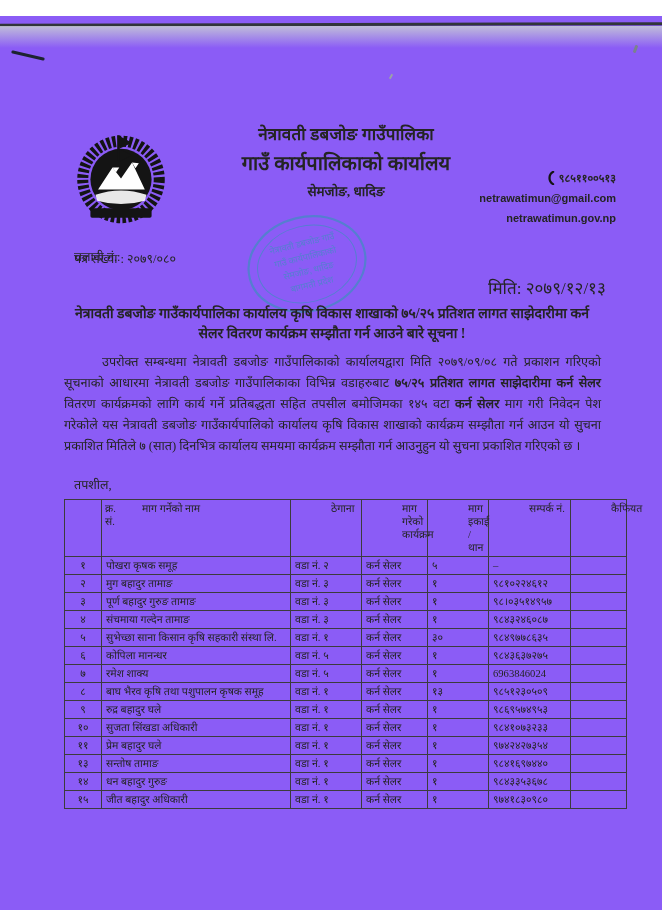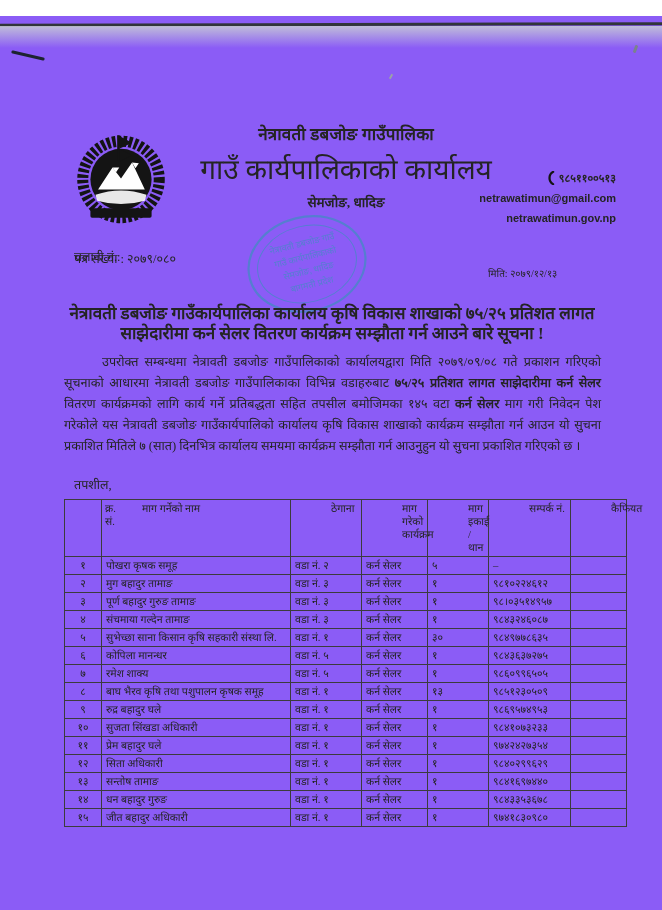--- a/index.html
+++ b/index.html
@@ -15,40 +15,40 @@
     background:linear-gradient(#c9cfd4, rgba(255,255,255,0)); opacity:.85; }
   .pen-mark { position:absolute; top:38px; left:11px; width:34px; height:3px;
     background:#1d2430; transform:rotate(13deg); border-radius:2px; }
   .speck-1 { position:absolute; top:29px; left:634px; width:3px; height:8px; background:#7a828c; transform:rotate(20deg); border-radius:1px; }
   .speck-2 { position:absolute; top:58px; left:390px; width:2px; height:5px; background:#9aa1a8; transform:rotate(30deg); }
 
   
   .logo { position:absolute; top:106px; left:70px; width:102px; height:108px; }
   .head-center { position:absolute; top:106px; left:178px; width:336px; text-align:center; }
   .org-muni { font-size:17px; font-weight:bold; letter-spacing:.2px; }
-  .org-office { font-size:28px; font-weight:normal; margin-top:4px; }
+  .org-office { font-size:20px; font-weight:bold; margin-top:4px; }
   .org-addr { font-size:13.5px; font-weight:bold; margin-top:6px; }
   .org-prov { font-size:13.5px; font-weight:bold; margin-top:2px; }
   .head-right { position:absolute; top:152px; left:438px; width:178px; text-align:right;
     font-family:"Liberation Sans", sans-serif; font-size:11px; font-weight:bold; line-height:20px; }
   .phone-row { display:flex; justify-content:flex-end; align-items:center; gap:4px; }
   .phone-glyph { width:9px; height:14px; display:inline-block; }
 
   
   .ref-chalani { position:absolute; top:232px; left:74px; font-size:12.5px; }
   .ref-patra   { position:absolute; top:234px; left:74px; font-size:12.5px; }
-  .ref-date    { position:absolute; top:250px; left:488px; font-size:10px; }
+  .ref-date    { position:absolute; top:260px; left:488px; font-size:17px; }
 
   
   .stamp { position:absolute; top:196px; left:244px; width:126px; height:104px;
     transform:rotate(-14deg); opacity:.82; pointer-events:none; }
 
   
   .subject { position:absolute; top:288px; left:62px; width:540px;
-    font-size:17px; font-weight:bold; text-align:center; line-height:20px; }
+    font-size:14px; font-weight:bold; text-align:center; line-height:20px; }
   .body-par { position:absolute; top:336px; left:64px; width:537px;
     font-size:12.6px; line-height:21px; text-align:justify; text-indent:38px; }
   .tapsil { position:absolute; top:460px; left:74px; font-size:12.5px; }
 
   
   .doc-table { position:absolute; top:483px; left:64px; width:562px;
     border-collapse:collapse; table-layout:fixed; font-size:10.6px; line-height:13px; }
   .doc-table th, .doc-table td { border:1px solid #3c3c3c; padding:2px 4px; vertical-align:top; text-align:left; }
   .doc-table th { font-weight:normal; white-space:pre-line; height:32px;padding-left:40px; }
   .doc-table td { height:17px; }
@@ -196,21 +196,21 @@
           <td class="c4">१</td>
           <td class="c5">९८४३६३७२७५</td>
           <td class="c6"></td>
         </tr>
         <tr>
           <td class="c0">७</td>
           <td class="c1">रमेश शाक्य</td>
           <td class="c2">वडा नं. ५</td>
           <td class="c3">कर्न सेलर</td>
           <td class="c4">१</td>
-          <td class="c5">९८६०९९६५०५</td>
+          <td class="c5">6963846024</td>
           <td class="c6"></td>
         </tr>
         <tr>
           <td class="c0">८</td>
           <td class="c1">बाघ भैरव कृषि तथा पशुपालन कृषक समूह</td>
           <td class="c2">वडा नं. १</td>
           <td class="c3">कर्न सेलर</td>
           <td class="c4">१३</td>
           <td class="c5">९८५१२३०५०९</td>
           <td class="c6"></td>
@@ -236,29 +236,20 @@
         <tr>
           <td class="c0">११</td>
           <td class="c1">प्रेम बहादुर घले</td>
           <td class="c2">वडा नं. १</td>
           <td class="c3">कर्न सेलर</td>
           <td class="c4">१</td>
           <td class="c5">९७४२४२७३५४</td>
           <td class="c6"></td>
         </tr>
         <tr>
-          <td class="c0">१२</td>
-          <td class="c1">सिता अधिकारी</td>
-          <td class="c2">वडा नं. १</td>
-          <td class="c3">कर्न सेलर</td>
-          <td class="c4">१</td>
-          <td class="c5">९८४०२९९६२९</td>
-          <td class="c6"></td>
-        </tr>
-        <tr>
           <td class="c0">१३</td>
           <td class="c1">सन्तोष तामाङ</td>
           <td class="c2">वडा नं. १</td>
           <td class="c3">कर्न सेलर</td>
           <td class="c4">१</td>
           <td class="c5">९८४१६९७४४०</td>
           <td class="c6"></td>
         </tr>
         <tr>
           <td class="c0">१४</td>

